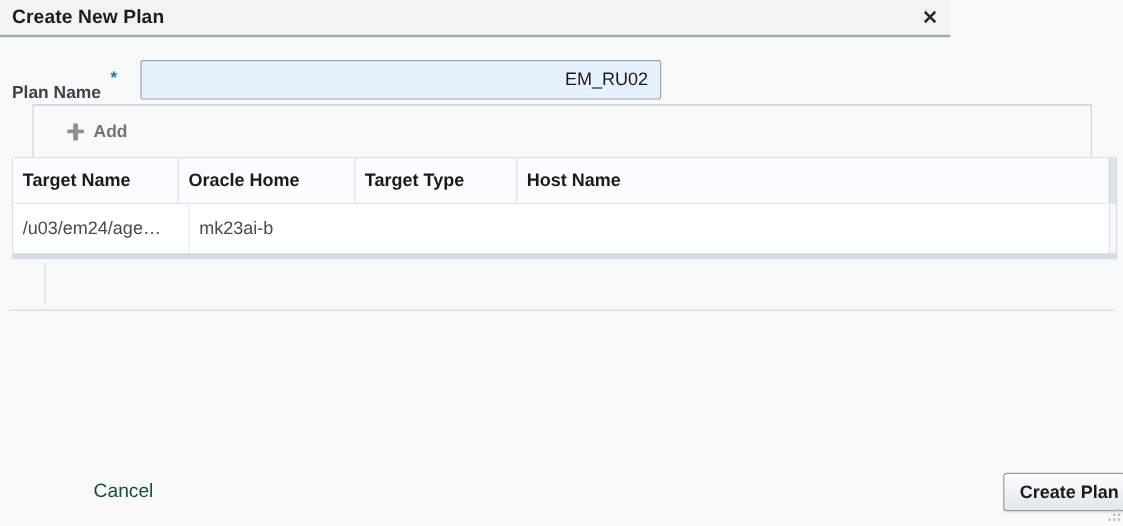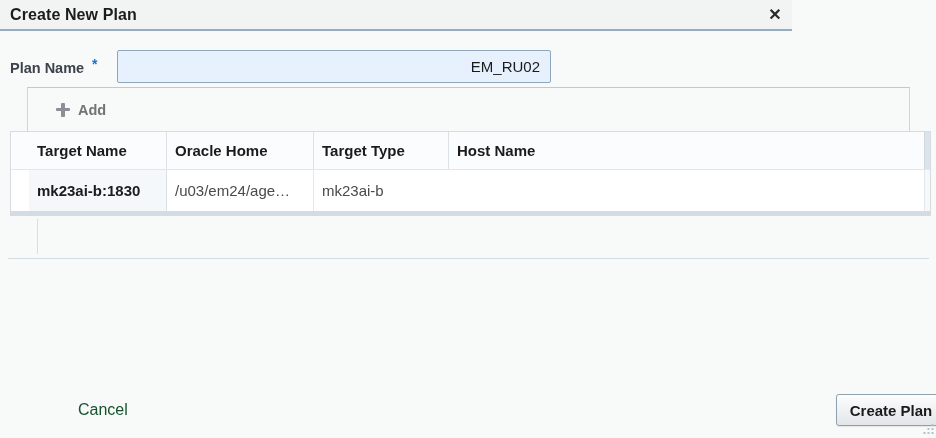--- a/index.html
+++ b/index.html
@@ -21,21 +21,21 @@
     padding-left:10px; font-size:16px; font-weight:bold; color:#1c1c1c;
     letter-spacing:0.1px;
   }
   .close-btn {
     width:30px; height:29px; display:flex; align-items:center; justify-content:center;
     margin-right:2px; cursor:pointer; font-size:16px; font-weight:bold; color:#2b2b2b;
   }
 
   
   .field-label {
-    position:absolute; left:10px; top:60px; font-size:14.5px; font-weight:bold;
+    position:absolute; left:10px; top:70px; font-size:14.5px; font-weight:bold;
     color:#3c434b;
   }
   .required-star {
     position:absolute; left:92px; top:56px; font-size:14px; font-weight:bold;
     color:#1f6fd0;
   }
   .plan-input {
     position:absolute; left:117px; top:50px; width:434px; height:33px;
     background:#e7f1fd; border:1px solid #8fa7bd; border-radius:2px;
     padding:0 10px; font-family:"Liberation Sans", sans-serif;
@@ -73,21 +73,21 @@
     font-size:15px; font-weight:bold; color:#1b1b1b;
     border-right:1px solid #dbe1e7; overflow:hidden; white-space:nowrap;
   }
   .trow { display:flex; height:42px; border-top:1px solid #e2e7eb; background:#fff; }
   .td {
     display:flex; align-items:center; padding-left:8px;
     font-size:15px; color:#4a4a4a;
     border-right:1px solid #e4e8ec; overflow:hidden; white-space:nowrap;
   }
   .td.rowhead { background:#f5f8fb; font-weight:bold; color:#1b1b1b; border-right:1px solid #d9e0e6; }
-  .col0 { width:138px;margin-left:18px; }
+  .col0 { width:138px; }
   .col1 { width:135px; }
   .col2 { width:147px; }
   .col3 { flex:1; border-right:none; }
   .vgutter-head { width:6px; background:#dce3ea; border-left:1px solid #d0d8df; }
   .vgutter-row  { width:6px; background:#f6f8fa; border-left:1px solid #e4e8ec; }
   .hscrollbar {
     position:absolute; left:10px; top:211px; width:921px; height:5px;
     background:#d3dce3;
   }
 
@@ -142,21 +142,20 @@
 
   <div class="table">
     <div class="thead">
       <div class="th col0">Target Name</div>
       <div class="th col2">Oracle Home</div>
       <div class="th col1">Target Type</div>
       <div class="th col3">Host Name</div>
       <div class="vgutter-head"></div>
     </div>
     <div class="trow">
-      <div class="td rowhead col0">mk23ai-b:1830</div>
       <div class="td col2">/u03/em24/age…</div>
       <div class="td col3">mk23ai-b</div>
       <div class="vgutter-row"></div>
     </div>
   </div>
   <div class="hscrollbar"></div>
 
   <div class="stub-line"></div>
   <div class="section-divider"></div>
 

